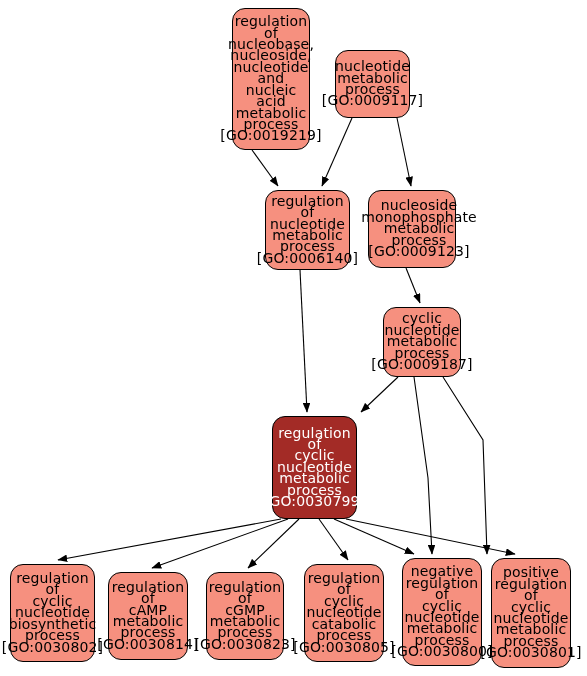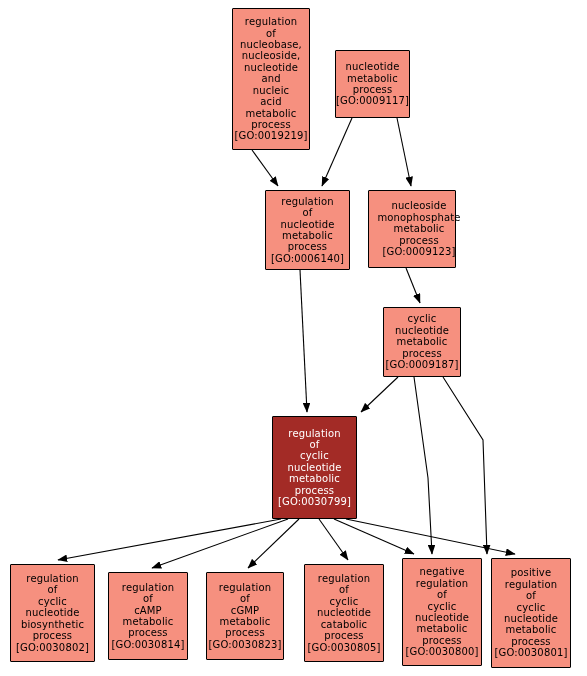--- a/index.html
+++ b/index.html
@@ -20,27 +20,27 @@
     left: 0;
     top: 0;
     width: 587px;
     height: 676px;
     pointer-events: none;
   }
   .node {
     position: absolute;
     box-sizing: border-box;
     border: 1px solid #000000;
-    border-radius: 1px;
+    border-radius: 13px;
     display: flex;
     align-items: center;
     justify-content: center;
     text-align: center;
     line-height: 11.4px;
-    font-size: 10px;
+    font-size: 14px;
     letter-spacing: 0.15px;
     z-index: 5;
     cursor: pointer;
     white-space: pre-line;
     padding: 1px 2px;
   }
   .node.normal {
     background: #f6907f;
     color: #000000;
   }

